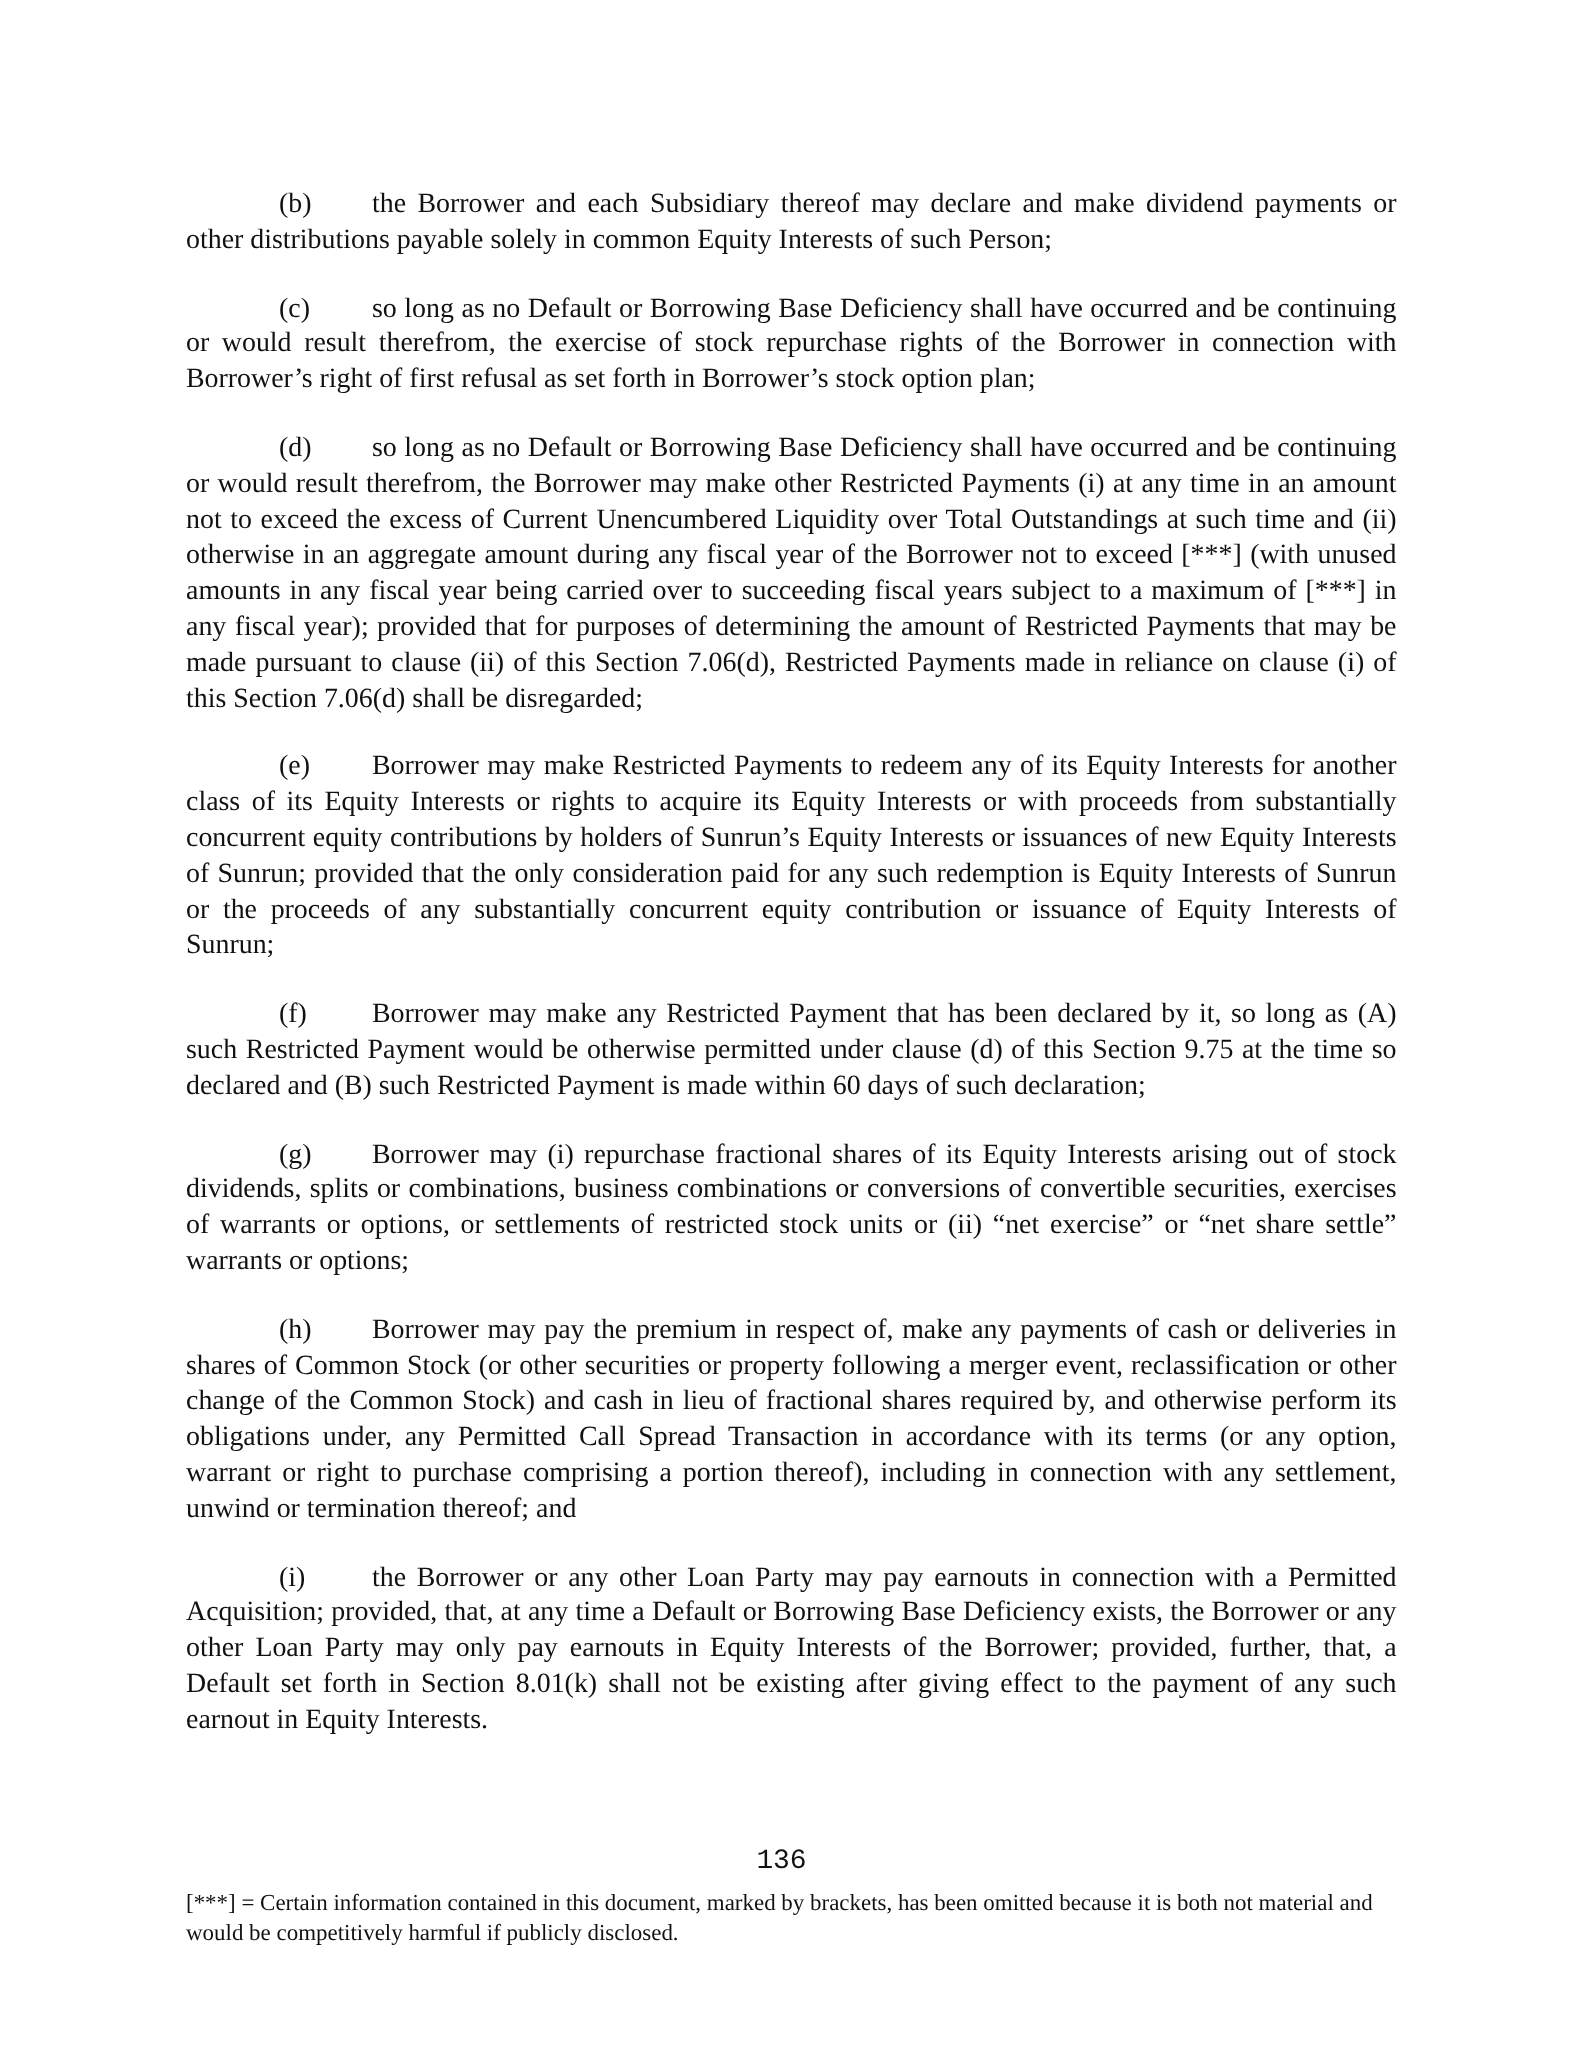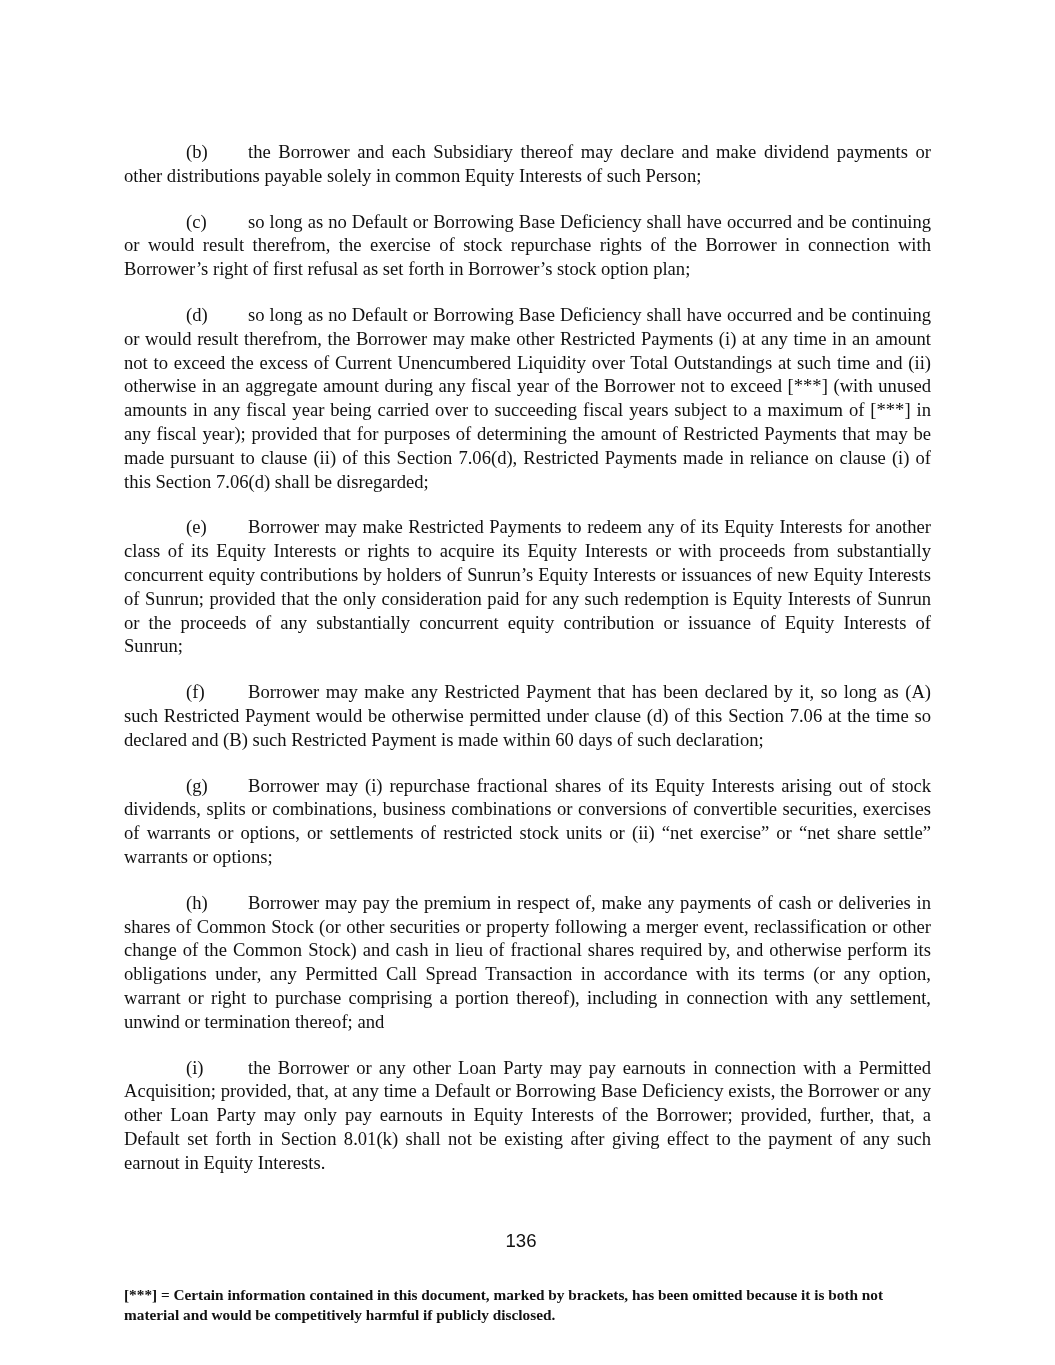--- a/index.html
+++ b/index.html
@@ -2,42 +2,42 @@
 <html><head>
 <meta charset="utf-8">
 <style>
   html, body { margin: 0; padding: 0; background: #ffffff; }
   body { width: 1055px; height: 1365px; position: relative; overflow: hidden; }
   .page {
     position: absolute; left: 124px; top: 124px; width: 807px;
     font-family: "Liberation Serif", serif; font-size: 18.6px; line-height: 23.8px;
     color: #111111;
   }
-  .para { text-align: justify; text-indent: 62px; margin: 16px 0 22px 0; }
+  .para { text-align: justify; text-indent: 62px; margin: 0 0 22px 0; }
   .para .lbl { display: inline-block; width: 62px; text-indent: 0; }
   .u { text-underline-offset: 2px; }
   .page-number {
     position: absolute; top: 1230px; left: 0; width: 1042px; text-align: center;
-    font-family: Liberation Sans, sans-serif; font-size: 18.6px; color: #111111;
+    font-family: Liberation Mono, monospace; font-size: 18.6px; color: #111111;
   }
   .footnote {
-    position: absolute; top: 1285px; left: 124px; width: 810px;
-    font-family: "Liberation Serif", serif; font-size: 15.3px; line-height: 19.5px; color: #111111; font-weight: bold;
+    position: absolute; top: 1259px; left: 124px; width: 810px;
+    font-family: "Liberation Serif", serif; font-size: 15.3px; line-height: 19.5px; color: #111111;
   }
 </style>
 </head>
 <body>
 
 <div class="page">
   <div id="clauses">
       <p class="para"><span class="lbl">(b)</span><span>the Borrower and each Subsidiary thereof may declare and make dividend payments or other distributions payable solely in common Equity Interests of such Person;</span></p>
       <p class="para"><span class="lbl">(c)</span><span>so long as no Default or Borrowing Base Deficiency shall have occurred and be continuing or would result therefrom, the exercise of stock repurchase rights of the Borrower in connection with Borrower’s right of first refusal as set forth in Borrower’s stock option plan;</span></p>
       <p class="para"><span class="lbl">(d)</span><span>so long as no Default or Borrowing Base Deficiency shall have occurred and be continuing or would result therefrom, the Borrower may make other Restricted Payments (i) at any time in an amount not to exceed the excess of Current Unencumbered Liquidity over Total Outstandings at such time and (ii) otherwise in an aggregate amount during any fiscal year of the Borrower not to exceed [***] (with unused amounts in any fiscal year being carried over to succeeding fiscal years subject to a maximum of [***] in any fiscal year); </span><span class="u">provided</span><span> that for purposes of determining the amount of Restricted Payments that may be made pursuant to clause (ii) of this Section 7.06(d), Restricted Payments made in reliance on clause (i) of this Section 7.06(d) shall be disregarded;</span></p>
       <p class="para"><span class="lbl">(e)</span><span>Borrower may make Restricted Payments to redeem any of its Equity Interests for another class of its Equity Interests or rights to acquire its Equity Interests or with proceeds from substantially concurrent equity contributions by holders of Sunrun’s Equity Interests or issuances of new Equity Interests of Sunrun; </span><span class="u">provided</span><span> that the only consideration paid for any such redemption is Equity Interests of Sunrun or the proceeds of any substantially concurrent equity contribution or issuance of Equity Interests of Sunrun;</span></p>
-      <p class="para"><span class="lbl">(f)</span><span>Borrower may make any Restricted Payment that has been declared by it, so long as (A) such Restricted Payment would be otherwise permitted under clause (d)  of this </span><span class="u">Section 7.06</span><span> at the time so declared and (B) such Restricted Payment is made within 60 days of such declaration;</span></p>
+      <p class="para"><span class="lbl">(f)</span><span>Borrower may make any Restricted Payment that has been declared by it, so long as (A) such Restricted Payment would be otherwise permitted under clause (d)  of this </span><span class="u">Section 9.75</span><span> at the time so declared and (B) such Restricted Payment is made within 60 days of such declaration;</span></p>
       <p class="para"><span class="lbl">(g)</span><span>Borrower may (i) repurchase fractional shares of its Equity Interests arising out of stock dividends, splits or combinations, business combinations or conversions of convertible securities, exercises of warrants or options, or settlements of restricted stock units or (ii) “net exercise” or “net share settle” warrants or options;</span></p>
       <p class="para"><span class="lbl">(h)</span><span>Borrower may pay the premium in respect of, make any payments of cash or deliveries in shares of Common Stock (or other securities or property following a merger event, reclassification or other change of the Common Stock) and cash in lieu of fractional shares required by, and otherwise perform its obligations under, any Permitted Call Spread Transaction in accordance with its terms (or any option, warrant or right to purchase comprising a portion thereof), including in connection with any settlement, unwind or termination thereof; and</span></p>
       <p class="para"><span class="lbl">(i)</span><span>the Borrower or any other Loan Party may pay earnouts in connection with a Permitted Acquisition; </span><span class="u">provided</span><span>, that, at any time a Default or Borrowing Base Deficiency exists, the Borrower or any other Loan Party may only pay earnouts in Equity Interests of the Borrower; </span><span class="u">provided</span><span>, </span><span class="u">further</span><span>, that, a Default set forth in Section 8.01(k) shall not be existing after giving effect to the payment of any such earnout in Equity Interests.</span></p>
     </div>
 </div>
 
 <div class="page-number">136</div>
 <div class="footnote">[***] = Certain information contained in this document, marked by brackets, has been omitted because it is both not material and would be competitively harmful if publicly disclosed.</div>
 
 </body></html>

